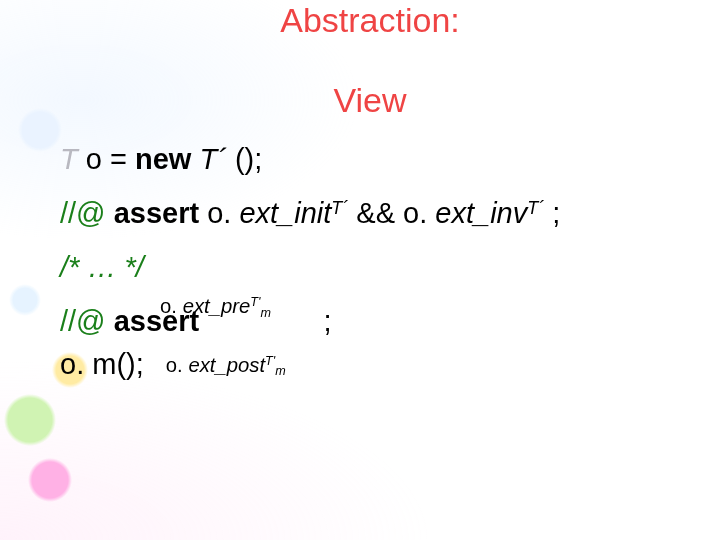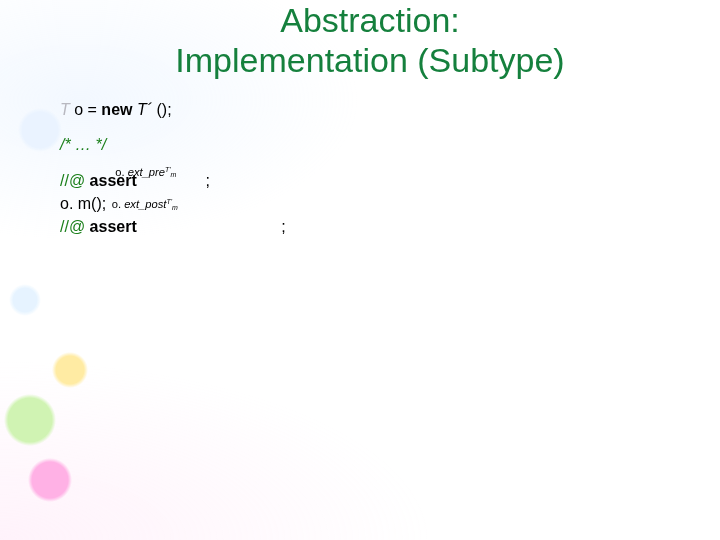--- a/index.html
+++ b/index.html
@@ -28,26 +28,26 @@
   }
   .slide {
     position: relative;
     padding: 0 40px 20px 60px;
     box-sizing: border-box;
   }
   .title {
     text-align: center;
     font-size: 34px;
     line-height: 1.18;
-    color: #15803d;
+    color: #ef4444;
     font-weight: 400;
     margin: 0 0 18px 0;
   }
   .body {
-    font-size: 16px;
+    font-size: 29px;
     line-height: 1.45;
     color: #000;
   }
   .row { margin-bottom: 12px; white-space: nowrap; }
   .row.nm { margin-bottom: 0; }
   .faint { color: #b8b8c0; font-style: italic; }
   .ital { font-style: italic; }
   .kw { font-weight: bold; }
   .cmt { color: #1a7f1a; }
   .sup { font-size: 0.62em; position: relative; top: -0.55em; font-style: italic; }
@@ -57,44 +57,45 @@
 </style>
 </head>
 <body>
 
 <div class="bg"></div>
 
 <div class="slide">
 
   <h1 class="title">
     <span>Abstraction:</span><br>
-    <span>Implementation (Subtype)</span><br>
+    <br>
+    <span>View</span>
   </h1>
 
   <div class="body">
 
     <div class="row">
       <span class="faint">T</span><span> o = </span><span class="kw">new</span><span> </span><span class="ital">T´</span><span> </span><span>();</span>
     </div>
 
+    <div class="row">
+      <span class="cmt">//@</span>
+      <span class="kw">assert</span><span> o. </span><span class="ital"><span>ext_init</span><span class="sup">T´</span></span><span> &amp;&amp; </span><span>o. </span><span class="ital"><span>ext_inv</span><span class="sup">T´</span></span><span> ;</span>
+    </div>
 
     <div class="row">
       <span class="cmt ital">/* … */</span>
     </div>
 
     <div class="row nm">
       <span class="cmt">//@</span>
       <span class="kw">assert</span><span class="smallexpr" style="position:relative; top:-0.8em; left:-2.2em;text-align:center;"><span> o. </span><span class="ital"><span>ext_pre</span><span class="sup">T'</span><span class="sub">m</span></span></span><span> ;</span>
     </div>
 
     <div class="row nm">
       <span> </span><span>o. m();</span>
-      <span class="smallexpr" style="margin-left:1px;"><span> o. </span><span class="ital"><span>ext_post</span><span class="sup">T'</span><span class="sub">m</span></span></span>
+      <span class="smallexpr" style="margin-left:14px;"><span> o. </span><span class="ital"><span>ext_post</span><span class="sup">T'</span><span class="sub">m</span></span></span>
     </div>
 
-    <div class="row nm">
-      <span class="cmt">//@</span>
-      <span class="kw">assert</span><span class="gap1"></span><span> ;</span>
-    </div>
 
 
   </div>
 </div>
 
 </body></html>

